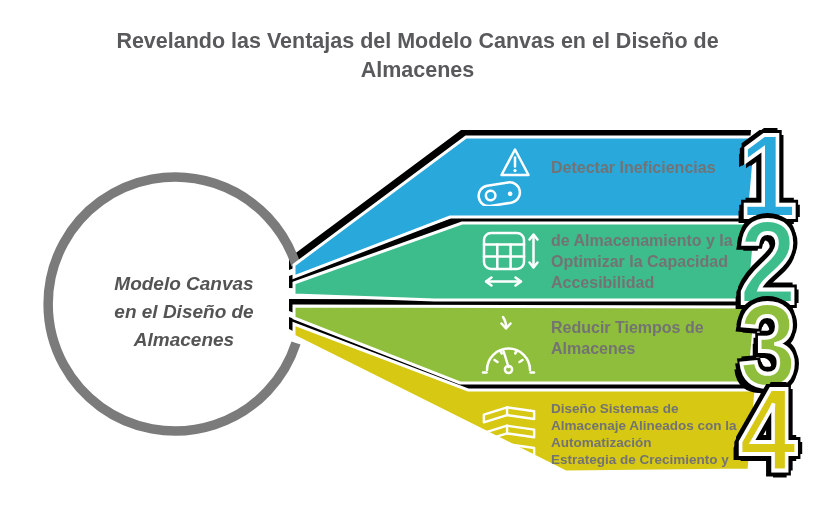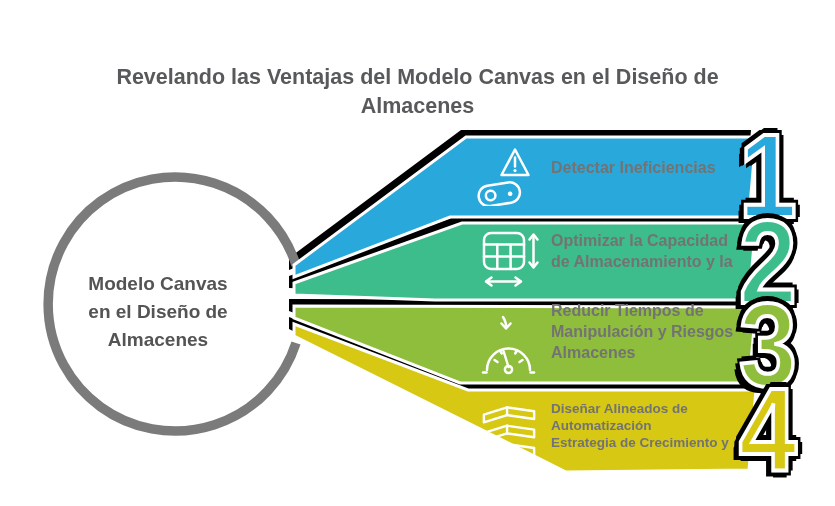--- a/index.html
+++ b/index.html
@@ -1,27 +1,27 @@
 <!DOCTYPE html>
 <html><head>
 <meta charset="utf-8">
 <style>
   html,body{margin:0;padding:0;background:#fff;}
   body{width:835px;height:506px;overflow:hidden;position:relative;
        font-family:"Liberation Sans", sans-serif;}
   .stage{position:absolute;left:0;top:0;width:835px;height:506px;}
   .abs{position:absolute;}
   .title{left:0;top:27px;width:835px;text-align:center;color:#58595B;
-         font-size:21.5px;font-weight:700;line-height:29px;margin-top:36px;}
-  .center-label{left:68px;top:270px;width:180px;text-align:center;color:#545454;
-                font-size:19px;font-weight:700;line-height:28px;}
+         font-size:21.5px;font-weight:700;line-height:29px;}
+  .center-label{left:94px;top:270px;width:180px;text-align:center;color:#545454;
+                font-size:19px;font-weight:700;line-height:28px;font-style:italic;}
   .band-text{color:#737373;font-weight:700;white-space:nowrap;}
   .bt-1{left:551px;top:157px;font-size:16px;line-height:21px;}
   .bt-2{left:551px;top:230px;font-size:16px;line-height:21px;}
-  .bt-3{left:551px;top:300px;font-size:16px;line-height:21px;}
+  .bt-3{left:551px;top:317px;font-size:16px;line-height:21px;}
   .bt-4{left:551px;top:400px;font-size:13.5px;line-height:17px;}
   .num-box{width:105px;height:94px;display:flex;align-items:center;justify-content:center;}
   .num{font-size:118px;font-weight:700;line-height:1;transform:scaleX(0.88);
        -webkit-text-stroke:4px #fff;
        text-shadow:-7px 0 0 #000,7px 0 0 #000,0 -7px 0 #000,0 7px 0 #000,
                    -5px -5px 0 #000,5px -5px 0 #000,-5px 5px 0 #000,5px 5px 0 #000,
                    -8px 6px 0 #000;}
   .n1{left:715px;top:129px;}
   .n2{left:715px;top:215px;}
   .n3{left:715px;top:298px;}
@@ -114,30 +114,31 @@
       <path d="M4,51 L28,43.5 L56,47.5 L56,55.5 L28,51.5 L4,59 Z"></path>
       <line x1="28" y1="43.5" x2="28" y2="51.5"></line>
     </g>
   </svg>
 </div>
 
 <div class="abs band-text bt-1">
   <div>Detectar Ineficiencias</div>
 </div>
 <div class="abs band-text bt-2">
+  <div>de Almacenamiento y la</div>
   <div>Optimizar la Capacidad</div>
-  <div>de Almacenamiento y la</div>
+  <div>Accesibilidad</div>
 </div>
 <div class="abs band-text bt-3">
   <div>Reducir Tiempos de</div>
-  <div>Manipulación y Riesgos</div>
   <div>Almacenes</div>
 </div>
 <div class="abs band-text bt-4">
-  <div>Diseñar Alineados de</div>
+  <div>Diseño Sistemas de</div>
+  <div>Almacenaje Alineados con la</div>
   <div>Automatización</div>
   <div>Estrategia de Crecimiento y</div>
 </div>
 
 <div class="abs num-box n1">
   <span class="num" style="color: rgb(41, 168, 220);">1</span>
 </div>
 <div class="abs num-box n2">
   <span class="num" style="color: rgb(61, 189, 140);">2</span>
 </div>

